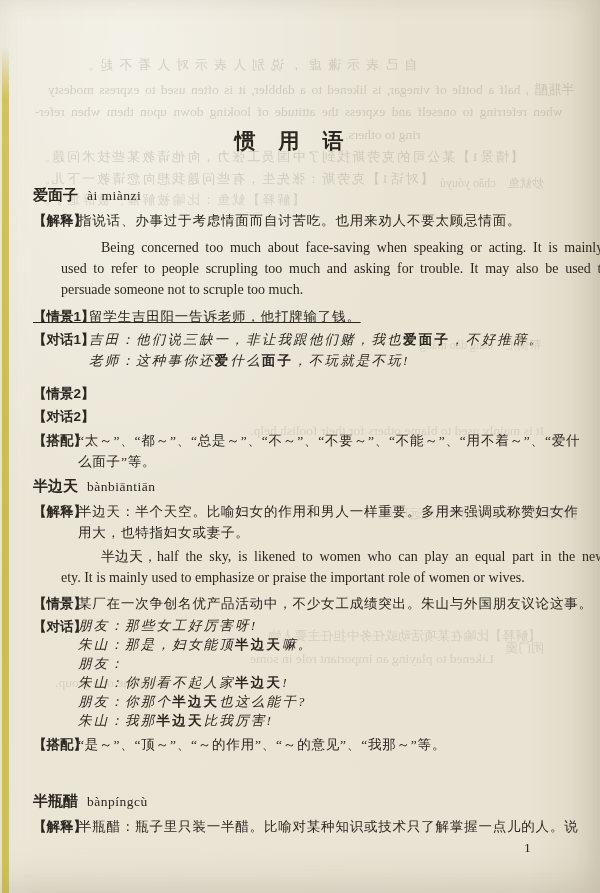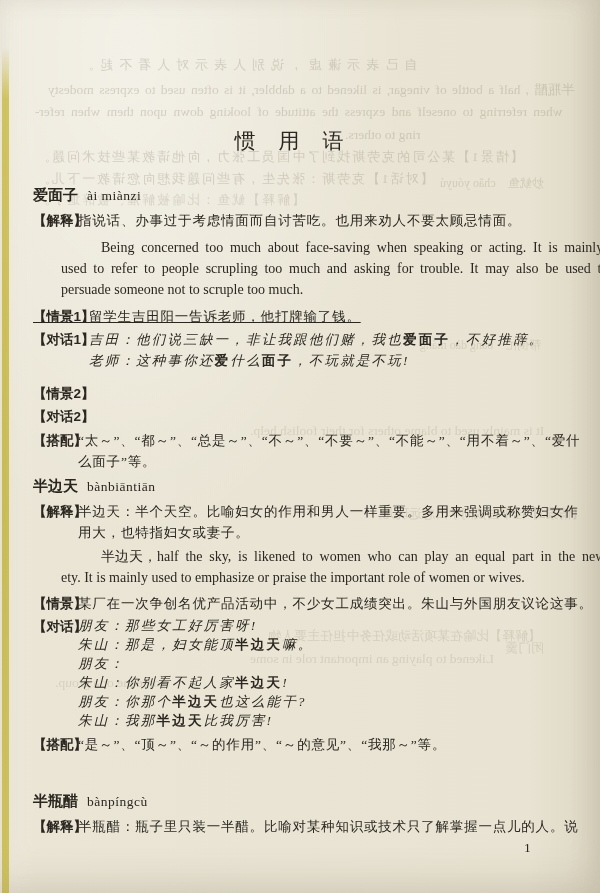--- a/index.html
+++ b/index.html
@@ -46,21 +46,21 @@
   .bl10{top:423px;left:250px;opacity:.22;}
   .bl11{top:506px;left:370px;opacity:.22;}
   .bl12{top:628px;left:268px;opacity:.22;}
   .bl13{top:651px;left:250px;opacity:.22;}
   .bl14{top:675px;left:55px;opacity:.22;}
   .bl15{top:640px;left:505px;opacity:.22;}
   
   .content{position:absolute;left:0;top:0;right:0;padding:128px 30px 0 33px;}
   .title{
     margin:0;line-height:26px;font-size:21px;text-align:center;
-    font-family:"Liberation Sans","DejaVu Sans",sans-serif;font-weight:400;
+    font-family:"Liberation Sans","DejaVu Sans",sans-serif;font-weight:700;
     transform:translateX(-12px);letter-spacing:1px;
   }
   .hwrow{line-height:23px;white-space:nowrap;}
   .hw{font-family:"Liberation Sans","DejaVu Sans",sans-serif;font-weight:700;font-size:15px;}
   .py{margin-left:9px;font-size:13.5px;letter-spacing:.5px;}
   .block{display:flex;align-items:flex-start;}
   .lab{
     flex:none;font-family:"Liberation Sans","DejaVu Sans",sans-serif;
     font-weight:700;font-size:13.5px;line-height:21px;white-space:nowrap;
   }

